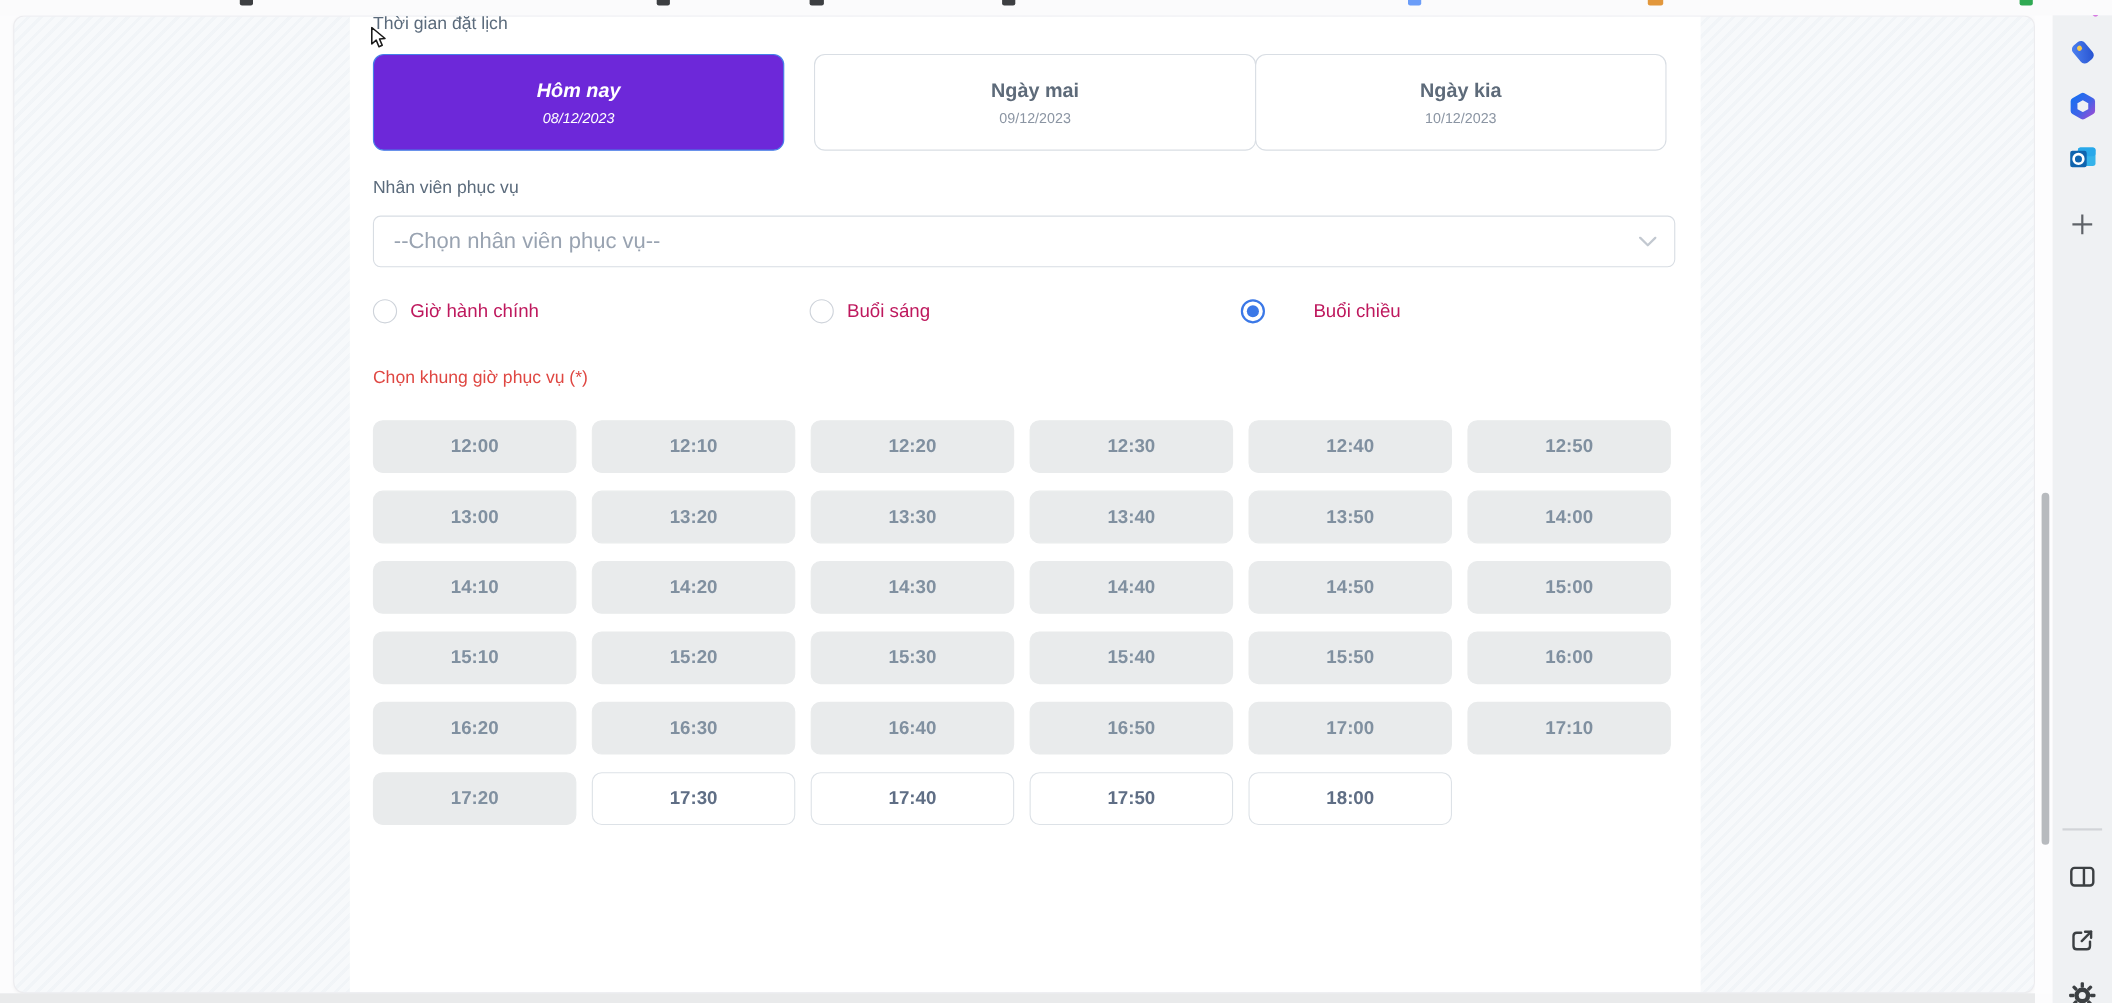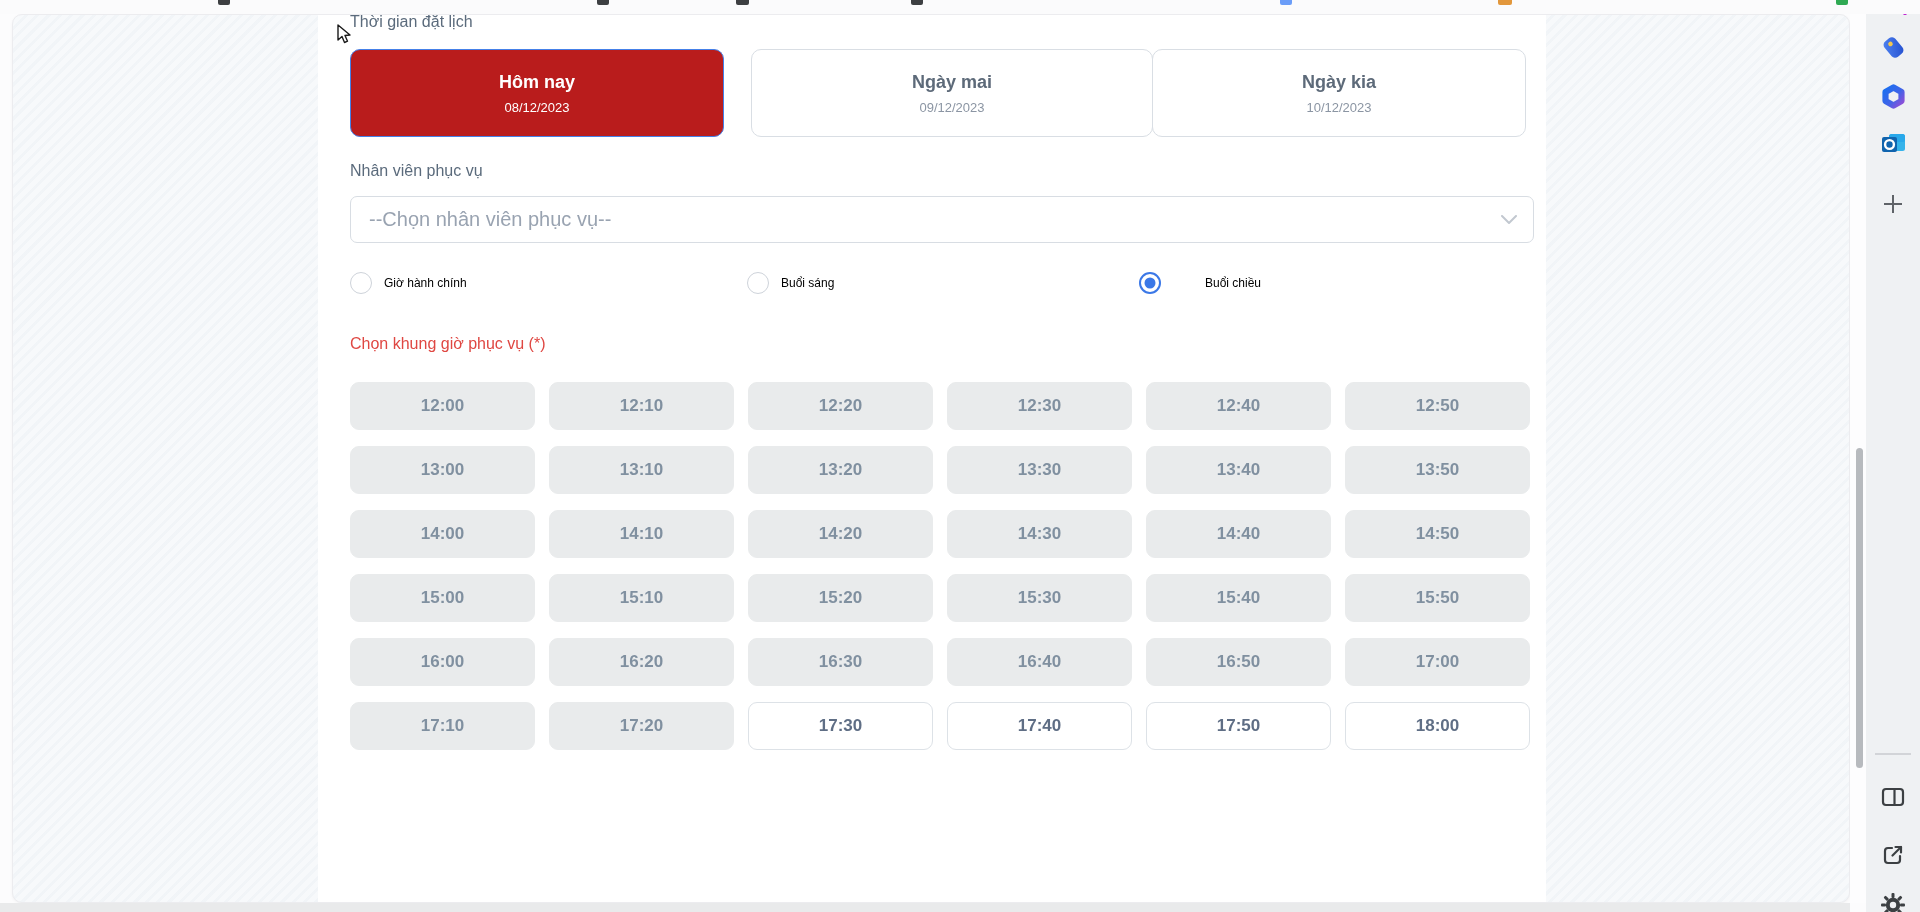--- a/index.html
+++ b/index.html
@@ -15,40 +15,40 @@
     position:absolute; left:12px; top:14px; width:1838px; height:889px;
     background:#f7f9fb;
     background-image:repeating-linear-gradient(135deg, rgba(221,229,236,.22) 0 3px, transparent 3px 8px);
     border:1px solid #ececef; border-radius:10px;
     box-shadow:0 1px 3px rgba(0,0,0,.04);
     overflow:hidden; z-index:1;
   }
   .white-panel { position:absolute; left:305px; top:0; bottom:0; width:1228px; background:#ffffff; }
 
   
-  .form { position:absolute; left:350px; top:0; width:1184px; height:912px; z-index:3; }
+  .form { position:absolute; left:339px; top:0; width:1184px; height:912px; z-index:3; }
 
   .field-label { position:absolute; left:0; font-size:16px; color:#5b6b7c; }
   .label-booking-time { top:13px; }
   .label-staff { top:162px; }
   .label-slots { top:335px; color:#df4742; }
 
   .date-row { position:absolute; left:0; top:49px; width:1176px; height:88px; }
   .date-card {
     position:absolute; top:0; height:88px; width:374px;
     background:#fff; border:1px solid #d9dee4; border-radius:10px;
     display:flex; flex-direction:column; align-items:center; justify-content:center; gap:7px;
     cursor:pointer;
   }
   .date-card:nth-child(1){ left:0; }
   .date-card:nth-child(2){ left:401px; width:402px; }
   .date-card:nth-child(3){ left:802px; }
   .date-title { font-size:18px; font-weight:bold; color:#5d6a79; }
   .date-sub { font-size:13px; color:#8b95a3; }
-  .date-card.selected { background:#b91c1c; border-color:#4580e8; }
+  .date-card.selected { background:#6d28d9; border-color:#4580e8;font-style:italic; }
   .date-card.selected .date-title, .date-card.selected .date-sub { color:#ffffff; }
 
   .staff-select {
     position:absolute; left:0; top:196px; width:1184px; height:47px;
     background:#fff; border:1px solid #d8dde3; border-radius:7px;
     display:flex; align-items:center; padding:0 18px; cursor:pointer;
   }
   .staff-placeholder { font-size:20px; color:#99a3b1; }
   .select-chevron { position:absolute; right:16px; top:50%; transform:translateY(-50%); }
 
@@ -56,21 +56,21 @@
   .shift-item { position:absolute; top:0; display:flex; align-items:center; gap:12px; cursor:pointer; }
   .shift-item:nth-child(1){ left:0; }
   .shift-item:nth-child(2){ left:397px; }
   .shift-item:nth-child(3){ left:789px;gap:44px; }
   .radio-circle { width:22px; height:22px; border-radius:50%; border:1.5px solid #ced3da; background:#fff; position:relative; flex:0 0 auto; }
   .shift-item.checked .radio-circle { border:2px solid #3b78e7; }
   .shift-item.checked .radio-circle::after {
     content:""; position:absolute; left:50%; top:50%; transform:translate(-50%,-50%);
     width:11px; height:11px; border-radius:50%; background:#3b78e7;
   }
-  .shift-label { font-size:12px; color:#000000; line-height:24px; }
+  .shift-label { font-size:17px; color:#be185d; line-height:24px; }
 
   .slot-grid {
     position:absolute; left:0; top:382px; width:1184px;
     display:grid; grid-template-columns:repeat(6,185px); column-gap:14px; row-gap:16px;
   }
   .slot {
     height:48px; border-radius:9px; background:#e9ebec; border:1px solid #e9ebec;
     display:flex; align-items:center; justify-content:center;
     font-size:17px; font-weight:bold; color:#8090a0; cursor:default;
   }
@@ -155,21 +155,20 @@
   <div class="field-label label-slots">Chọn khung giờ phục vụ (*)</div>
 
   <div class="slot-grid">
       <div class="slot">12:00</div>
       <div class="slot">12:10</div>
       <div class="slot">12:20</div>
       <div class="slot">12:30</div>
       <div class="slot">12:40</div>
       <div class="slot">12:50</div>
       <div class="slot">13:00</div>
-      <div class="slot">13:10</div>
       <div class="slot">13:20</div>
       <div class="slot">13:30</div>
       <div class="slot">13:40</div>
       <div class="slot">13:50</div>
       <div class="slot">14:00</div>
       <div class="slot">14:10</div>
       <div class="slot">14:20</div>
       <div class="slot">14:30</div>
       <div class="slot">14:40</div>
       <div class="slot">14:50</div>

